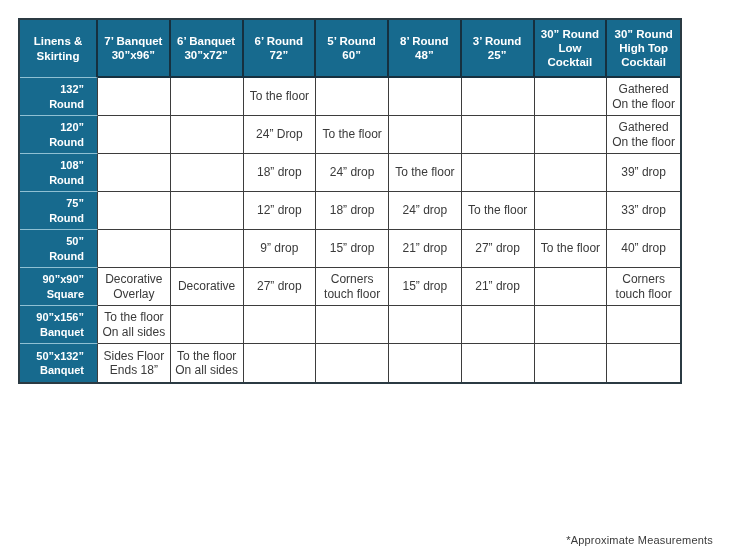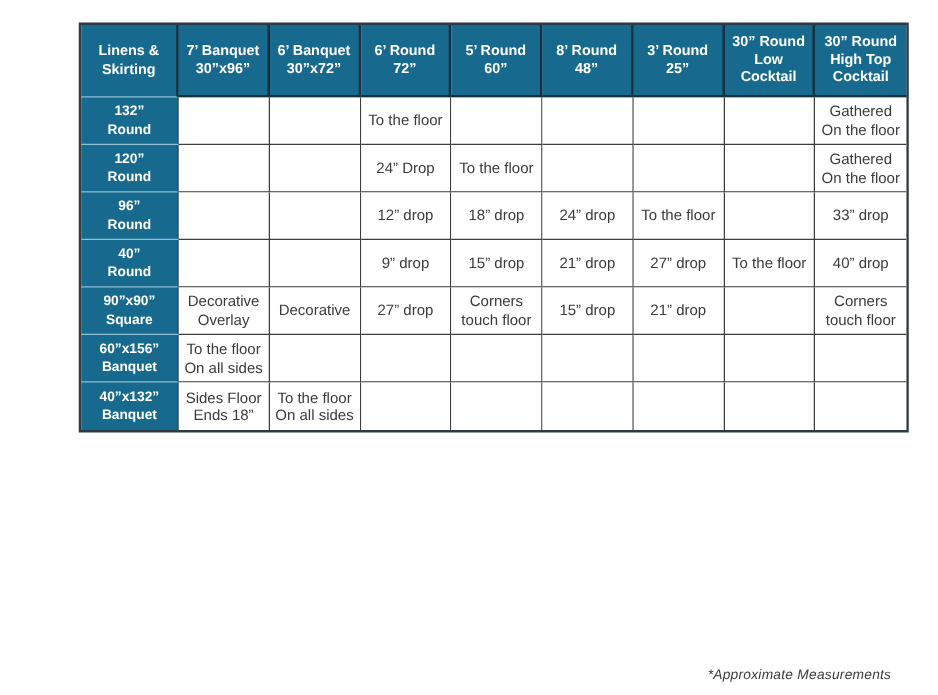--- a/index.html
+++ b/index.html
@@ -17,21 +17,20 @@
   }
   table.linens {
     position: absolute;
     left: 18px;
     top: 18px;
     width: 664px;
     border-collapse: separate;
     border-spacing: 0;
     table-layout: fixed;
     border: 2px solid var(--outer_border, #2b3a43);
-    margin-left: 45px;
   }
   tr.header-row { height: 58px; }
   tr.guests-row { height: 32px; }
   tbody tr { height: 38px; }
 
   th, td {
     vertical-align: middle;
     text-align: center;
     white-space: pre-line;
     overflow: hidden;
@@ -56,20 +55,21 @@
   
   .lbl {
     background: var(--header_bg, #176a8e);
     color: var(--header_text, #ffffff);
     font-weight: bold;
     font-size: 11px;
     line-height: 1.3;
     padding: 2px 13px;
     border-right: 1px solid var(--grid_border, #3d3d3d);
     border-bottom: 1px solid var(--label_divider, #8fc0d3);
+    text-align: right;
   }
   tbody tr:last-child .lbl { border-bottom: none; }
   
   .cell {
     background: #ffffff;
     color: var(--body_text, #3a3a3a);
     font-size: 12px;
     line-height: 1.2;
     padding: 2px 3px;
     border-right: 1px solid var(--grid_border, #3d3d3d);
@@ -78,21 +78,20 @@
   tr .cell:last-child { border-right: none; }
   tbody tr:last-child .cell { border-bottom: none; }
 
   .footnote {
     position: absolute;
     top: 534px;
     right: 37px;
     font-size: 11px;
     color: var(--body_text, #3a3a3a);
     letter-spacing: 0.2px;
-    font-style: italic;
   }
 </style>
 </head>
 <body>
 
 <div class="page">
   <table class="linens">
       <colgroup>
         <col style="width: 78px;">
         <col>
@@ -148,33 +147,45 @@
           <td class="cell"></td>
           <td class="cell">24” Drop</td>
           <td class="cell">To the floor</td>
           <td class="cell"></td>
           <td class="cell"></td>
           <td class="cell"></td>
           <td class="cell">Gathered
 On the floor</td>
         </tr>
         <tr>
-          <th class="lbl">96”
+          <th class="lbl">108”
+Round</th>
+          <td class="cell"></td>
+          <td class="cell"></td>
+          <td class="cell">18” drop</td>
+          <td class="cell">24” drop</td>
+          <td class="cell">To the floor</td>
+          <td class="cell"></td>
+          <td class="cell"></td>
+          <td class="cell">39” drop</td>
+        </tr>
+        <tr>
+          <th class="lbl">75”
 Round</th>
           <td class="cell"></td>
           <td class="cell"></td>
           <td class="cell">12” drop</td>
           <td class="cell">18” drop</td>
           <td class="cell">24” drop</td>
           <td class="cell">To the floor</td>
           <td class="cell"></td>
           <td class="cell">33” drop</td>
         </tr>
         <tr>
-          <th class="lbl">40”
+          <th class="lbl">50”
 Round</th>
           <td class="cell"></td>
           <td class="cell"></td>
           <td class="cell">9” drop</td>
           <td class="cell">15” drop</td>
           <td class="cell">21” drop</td>
           <td class="cell">27” drop</td>
           <td class="cell">To the floor</td>
           <td class="cell">40” drop</td>
         </tr>
@@ -187,34 +198,34 @@
           <td class="cell">27” drop</td>
           <td class="cell">Corners
 touch floor</td>
           <td class="cell">15” drop</td>
           <td class="cell">21” drop</td>
           <td class="cell"></td>
           <td class="cell">Corners
 touch floor</td>
         </tr>
         <tr>
-          <th class="lbl">60”x156”
+          <th class="lbl">90”x156”
 Banquet</th>
           <td class="cell">To the floor
 On all sides</td>
           <td class="cell"></td>
           <td class="cell"></td>
           <td class="cell"></td>
           <td class="cell"></td>
           <td class="cell"></td>
           <td class="cell"></td>
           <td class="cell"></td>
         </tr>
         <tr>
-          <th class="lbl">40”x132”
+          <th class="lbl">50”x132”
 Banquet</th>
           <td class="cell">Sides Floor
 Ends 18”</td>
           <td class="cell">To the floor
 On all sides</td>
           <td class="cell"></td>
           <td class="cell"></td>
           <td class="cell"></td>
           <td class="cell"></td>
           <td class="cell"></td>

